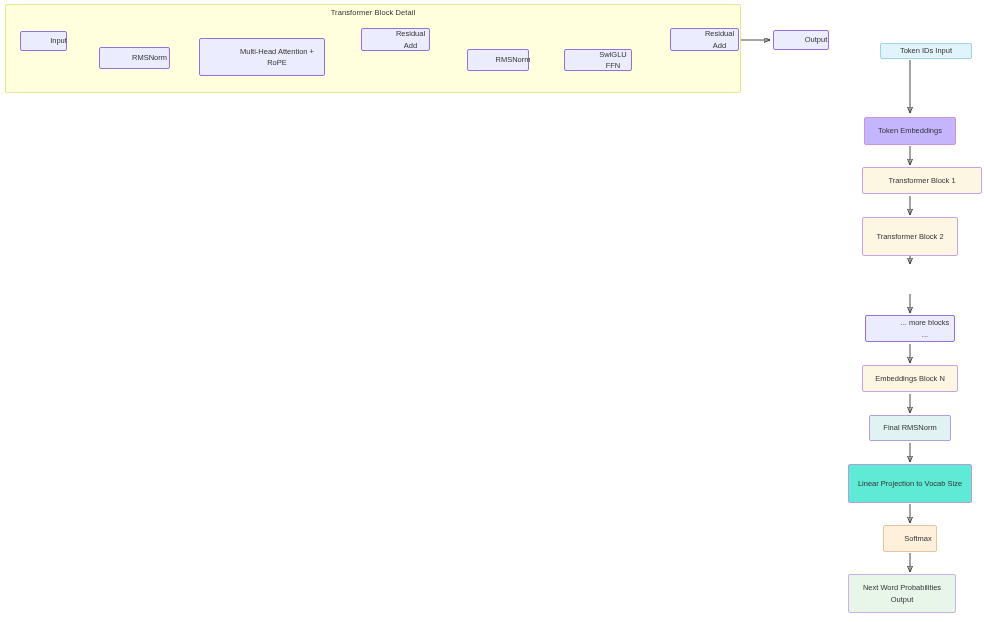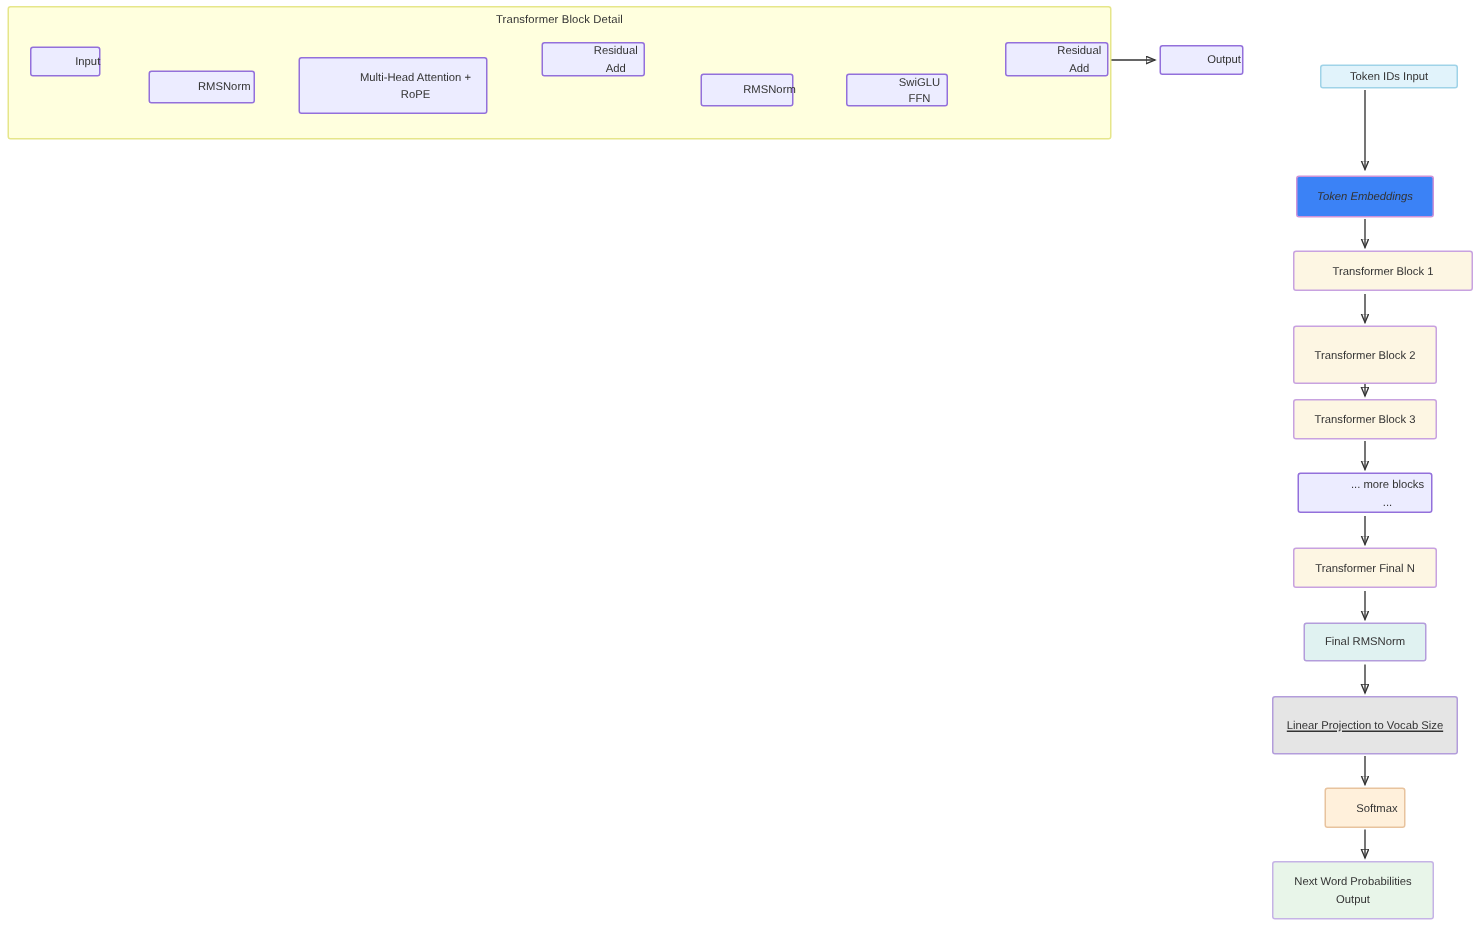--- a/index.html
+++ b/index.html
@@ -57,24 +57,24 @@
     text-align: center;
     color: #333333;
     font-size: 7.5px;
     line-height: 1.5;
     padding: 2px 4px;
     background: #ececff;
   }
 
   .fill-lavender { background: #ececff; border-color: #9370db; padding-left: 34px; }
   .fill-blue     { background: #e1f3fb; border-color: #9fd3e8; }
-  .fill-purple   { background: #3b82f6; border-color: #ce93d8; font-style: italic; }
+  .fill-purple   { background: #c4b5fd; border-color: #ce93d8; }
   .fill-cream    { background: #fdf6e3; border-color: #c8a2e0; }
   .fill-mint     { background: #e0f2f1; border-color: #b39ddb; }
-  .fill-pink     { background: #e5e5e5; border-color: #b39ddb; text-decoration: underline; }
+  .fill-pink     { background: #5eead4; border-color: #b39ddb; }
   .fill-peach    { background: #fff0db; border-color: #e8c39e; padding-left: 20px; }
   .fill-green    { background: #e8f5e9; border-color: #c5b3e6; }
 
   
   #edges {
     position: absolute;
     left: 0; top: 0;
     width: 984px;
     height: 622px;
     pointer-events: none;
@@ -149,25 +149,24 @@
   <div class="node fill-lavender" style="left:773px; top:30px; width:56px;  height:20px;">Output</div>
 
   <div class="node fill-blue" style="left:880px; top:31px; width:92px; height:16px;margin-top:12px;">Token IDs Input</div>
 
   <div class="node fill-purple" style="left:864px; top:117px; width:92px; height:28px;">Token Embeddings</div>
 
   <div class="node fill-cream" style="left:862px; top:167px; width:120px; height:27px;">Transformer Block 1</div>
 
   <div class="node fill-cream" style="left:862px; top:217px; width:96px; height:39px;">Transformer Block 2</div>
 
-  <div class="node fill-cream" style="left:862px; top:266px; width:96px; height:27px;">Transformer Block 3</div>
 
   <div class="node fill-lavender" style="left:865px; top:315px; width:90px; height:27px;">... more blocks ...</div>
 
-  <div class="node fill-cream" style="left:862px; top:365px; width:96px; height:27px;">Transformer Final N</div>
+  <div class="node fill-cream" style="left:862px; top:365px; width:96px; height:27px;">Embeddings Block N</div>
 
   <div class="node fill-mint" style="left:869px; top:415px; width:82px; height:26px;">Final RMSNorm</div>
 
   <div class="node fill-pink" style="left:848px; top:464px; width:124px; height:39px;">Linear Projection to Vocab Size</div>
 
   <div class="node fill-peach" style="left:883px; top:525px; width:54px; height:27px;">Softmax</div>
 
   <div class="node fill-green" style="left:848px; top:574px; width:108px; height:39px;">Next Word Probabilities Output</div>
 
 </div>

